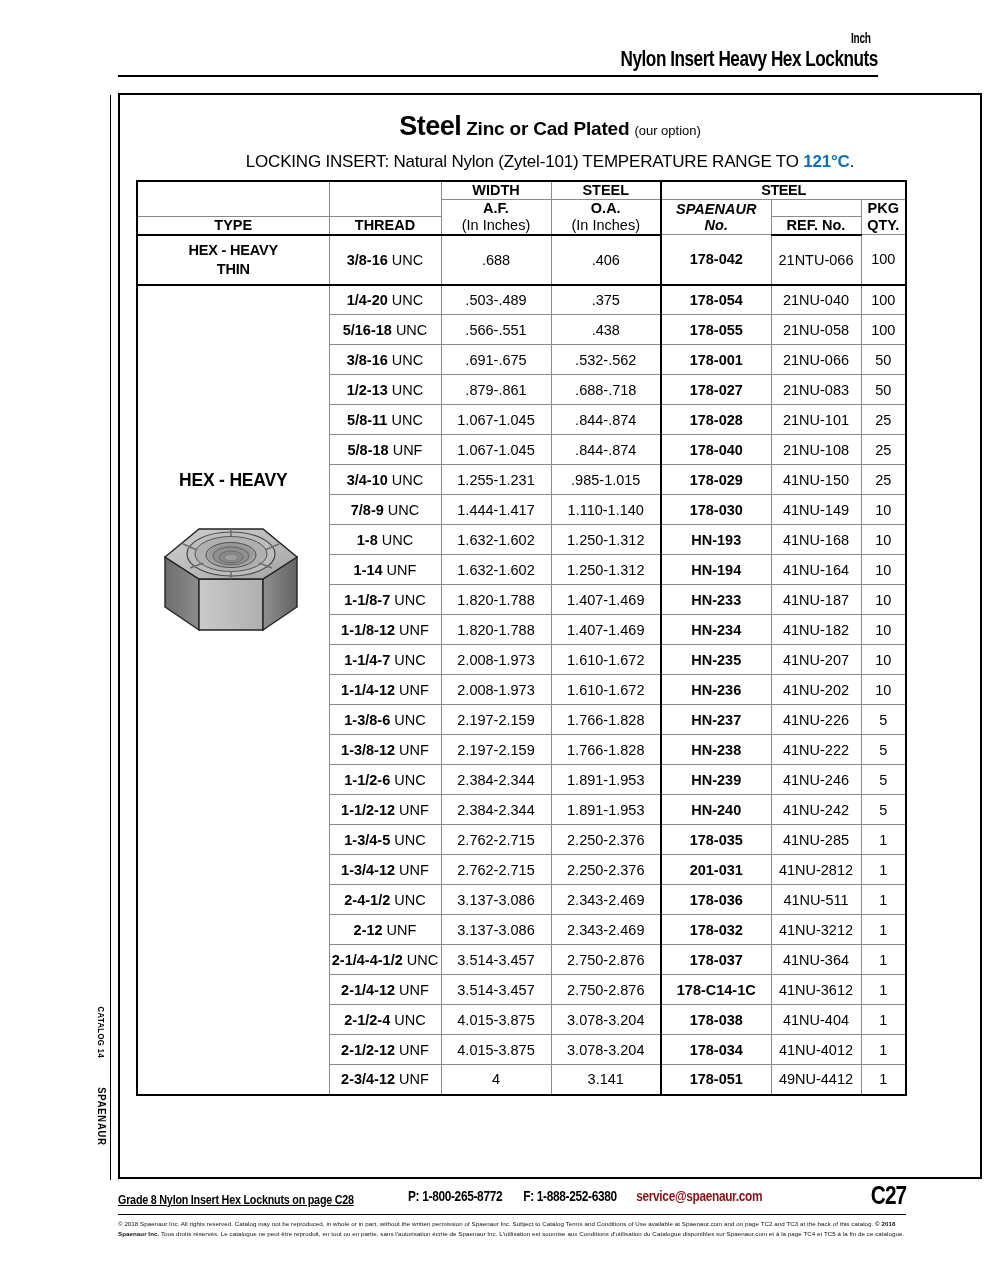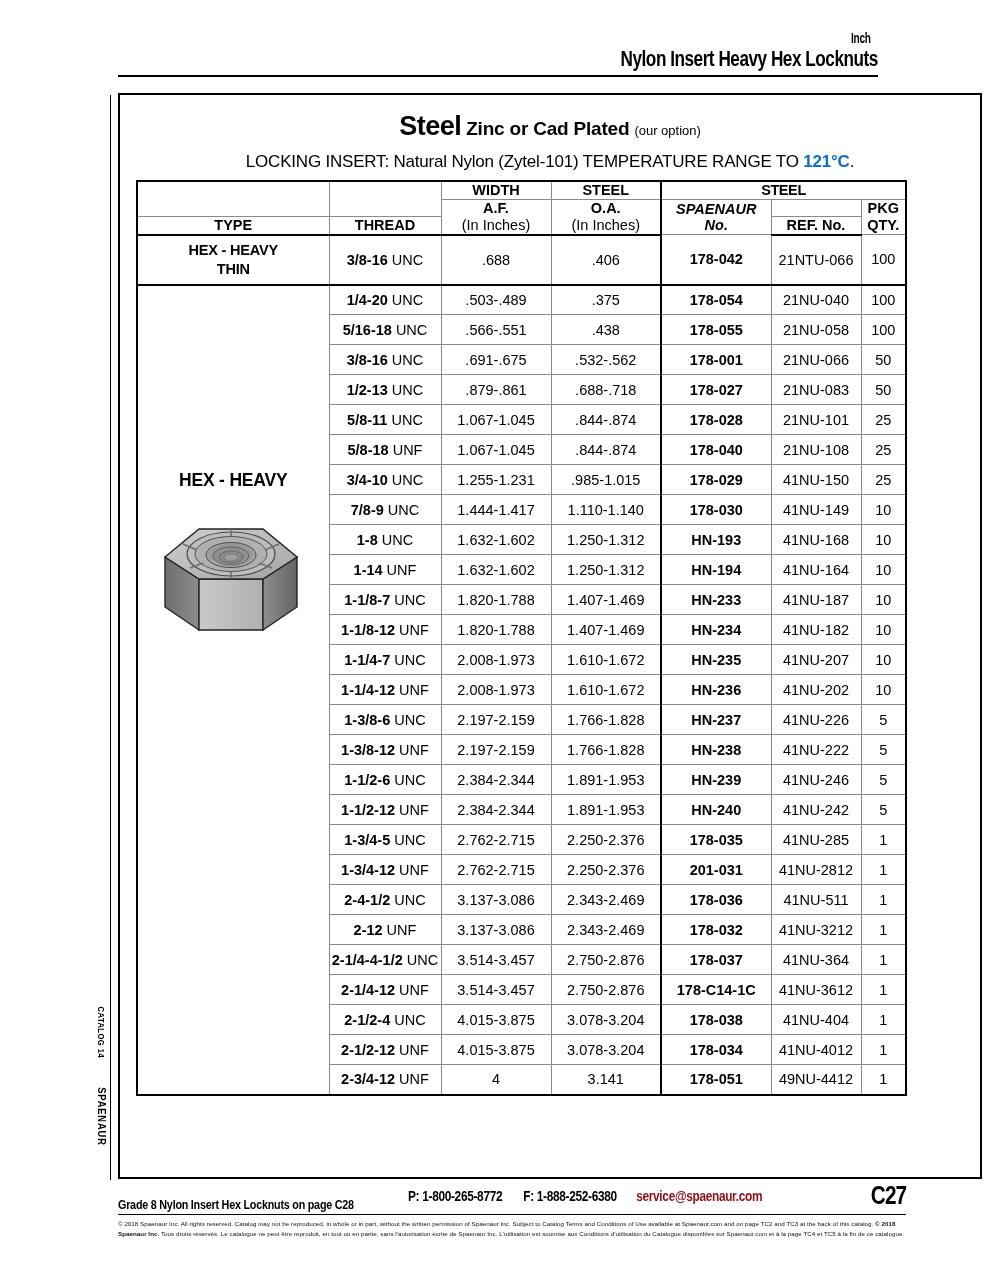--- a/index.html
+++ b/index.html
@@ -71,21 +71,21 @@
   .vert{position:absolute;left:0;top:0;}
   .vtxt{position:absolute;writing-mode:vertical-rl;text-orientation:mixed;
         font-size:9px;font-weight:700;letter-spacing:0.5px;
         transform:scaleY(.85);white-space:nowrap;}
   .v-cat{left:96px;top:1002px;}
   .v-spa{left:96px;top:1082px;font-size:11px;letter-spacing:1px;}
   .v-rule{position:absolute;left:110px;top:95px;width:0;height:1085px;border-left:1.5px solid #000;}
 
   
   .ftr{position:absolute;left:118px;top:1186px;width:788px;}
-  .ftr-line1{display:flex;align-items:flex-end;position:relative;height:26px;}
+  .ftr-line1{display:flex;align-items:center;position:relative;height:26px;text-decoration:underline;}
   .ftr-left{font-size:13.5px;font-weight:700;letter-spacing:-0.3px;
             transform:scaleX(.80);transform-origin:left center;white-space:nowrap;}
   .ftr-mid{position:absolute;left:290px;top:2px;font-size:14.5px;font-weight:700;
            letter-spacing:-0.4px;transform:scaleX(.82);transform-origin:left top;white-space:nowrap;}
   .ftr-mid .em{color:#8b0f17;margin-left:20px;}
   .ftr-pg{position:absolute;right:0;top:-6px;font-size:26px;font-weight:700;letter-spacing:-1.2px;
           transform:scaleX(.80);transform-origin:right top;}
   .ftr-rule{border-top:1.2px solid #000;margin-top:2px;}
   .legal{font-size:6.2px;line-height:1.62;margin-top:4px;color:#111;
          letter-spacing:0.05px;width:788px;}

